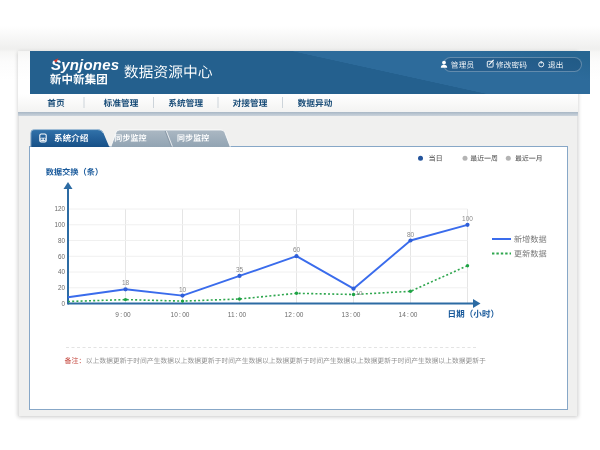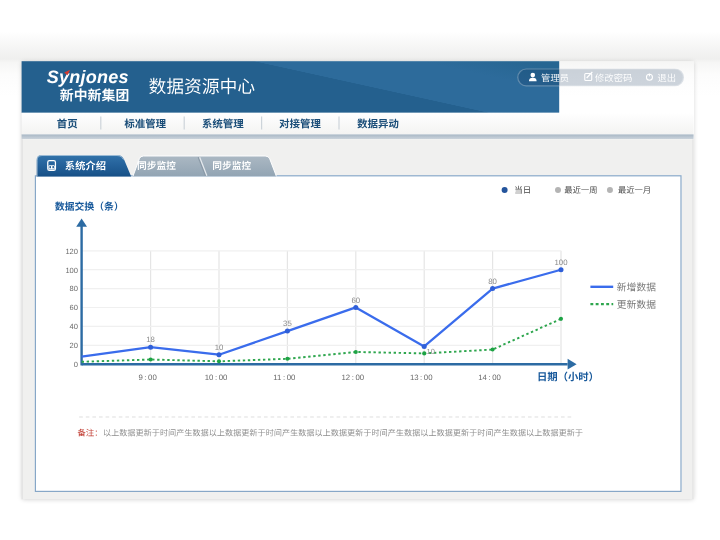--- a/index.html
+++ b/index.html
@@ -1,17 +1,17 @@
 <!DOCTYPE html>
 <html><head><meta charset="utf-8"><style>
 *{margin:0;padding:0;box-sizing:border-box}
 html,body{width:600px;height:450px;background:#fff;font-family:"Liberation Sans",sans-serif;overflow:hidden}
 #page{position:relative;width:600px;height:450px;background:linear-gradient(#ffffff 0,#ffffff 26px,#efefee 49px,#f6f6f5 52px,#fcfcfc 62px,#ffffff 80px)}
 #app{position:absolute;left:18px;top:51px;width:560px;height:365px;box-shadow:0 1px 4px rgba(0,0,0,.22)}
-#hdr{position:absolute;left:0;top:0;width:448px;height:43px;background:linear-gradient(12.4deg,#24608e 60.35%,#2d6b9b 60.65%,#2d6b9b 82%,#276692 95%)}
+#hdr{position:absolute;left:12px;top:0;width:560px;height:43px;background:linear-gradient(12.4deg,#24608e 60.35%,#2d6b9b 60.65%,#2d6b9b 82%,#276692 95%)}
 #logo{position:absolute;left:21px;top:5px;color:#fff;font-weight:bold;font-style:italic;font-size:15px;letter-spacing:.2px}
 #pill{position:absolute;left:412.5px;top:6.2px;width:139px;height:14.8px;border:1px solid rgba(255,255,255,.28);background:rgba(8,45,85,.20);border-radius:7.8px}
 #nav{position:absolute;left:0;top:43px;width:560px;height:18px;background:linear-gradient(#ffffff,#f3f3f2)}
 #navline{position:absolute;left:0;top:61px;width:560px;height:3.5px;background:linear-gradient(#a8b7c5,#ccd4dc)}
 #content{position:absolute;left:0;top:64.5px;width:560px;height:300.5px;background:#f0f0ef;border-left:1px solid #e2e2e2;border-right:1px solid #e2e2e2}
 #panel{position:absolute;left:29px;top:146px;width:538.5px;height:264px;background:#fff;border:1px solid #87a7c7}
 svg.ov{position:absolute;left:0;top:0;z-index:10}
 </style></head><body>
 <div id="page">
 <div id="app">

